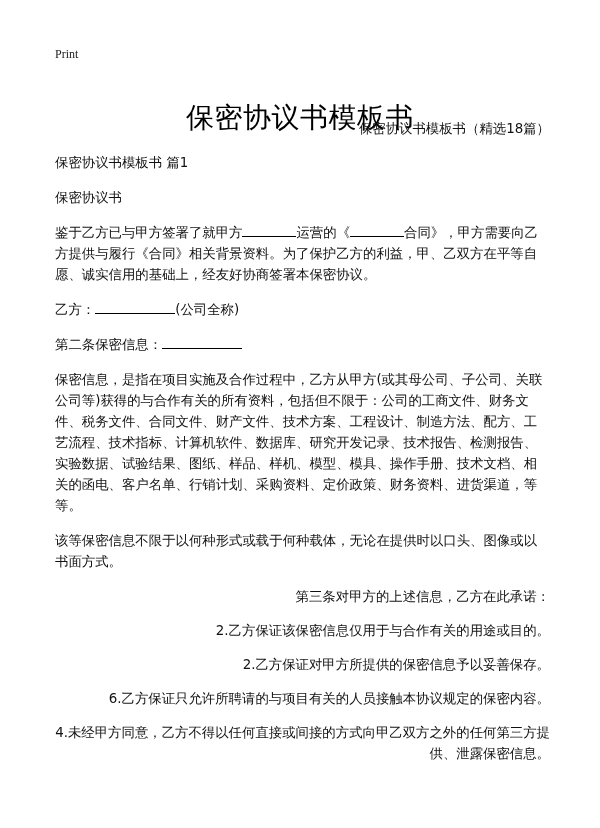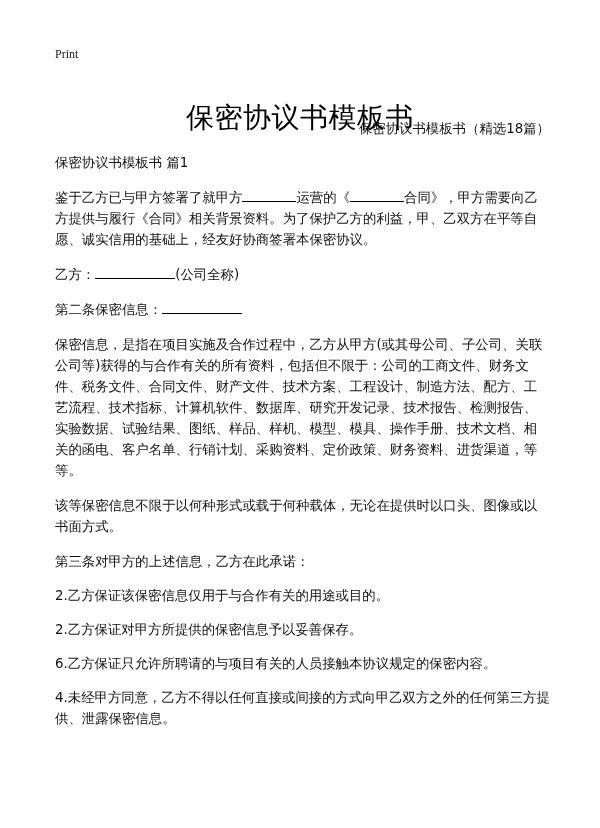--- a/index.html
+++ b/index.html
@@ -21,33 +21,34 @@
   .content {
     position: absolute; left: 55px; top: 118px; width: 495px;
     font-size: 13.4px; line-height: 21px;
   }
   .content p { margin: 0 0 14px 0; }
   .subtitle { margin-bottom: 13px !important; text-align: right; }
   .section-title { font-weight: normal; margin-bottom: 14px !important; }
   .blank { display: inline-block; border-bottom: 1px solid #000; height: 14px; vertical-align: baseline; }
   .blank-long { width: 80px; }
   .blank-med { width: 54px; }
-  .tight { margin-bottom: 13px !important; }
+  .tight { margin-bottom: 13px !important; text-align: right; }
 </style>
 </head>
 <body>
 
 <div class="page">
   <div class="print">Print</div>
 
   <h1 class="title">保密协议书模板书</h1>
 
   <div class="content">
     <p class="subtitle">保密协议书模板书（精选18篇）</p>
     <p class="section-title">保密协议书模板书 篇1</p>
+    <p>保密协议书</p>
 
 
     <p>
       <span>鉴于乙方已与甲方签署了就甲方</span><span class="blank blank-med"></span><span>运营的《</span><span class="blank blank-med"></span><span>合同》，甲方需要向乙方提供与履行《合同》相关背景资料。为了保护乙方的利益，甲、乙双方在平等自愿、诚实信用的基础上，经友好协商签署本保密协议。</span>
     </p>
 
     <p>
       <span>乙方：</span><span class="blank blank-long"></span><span>(公司全称)</span>
     </p>
 

